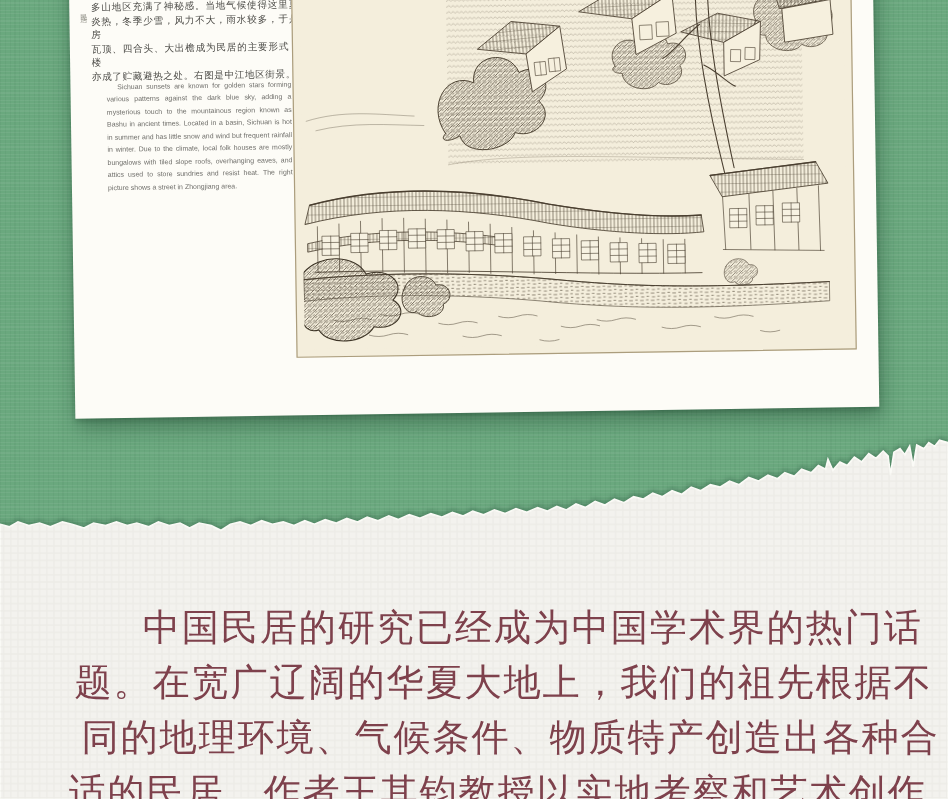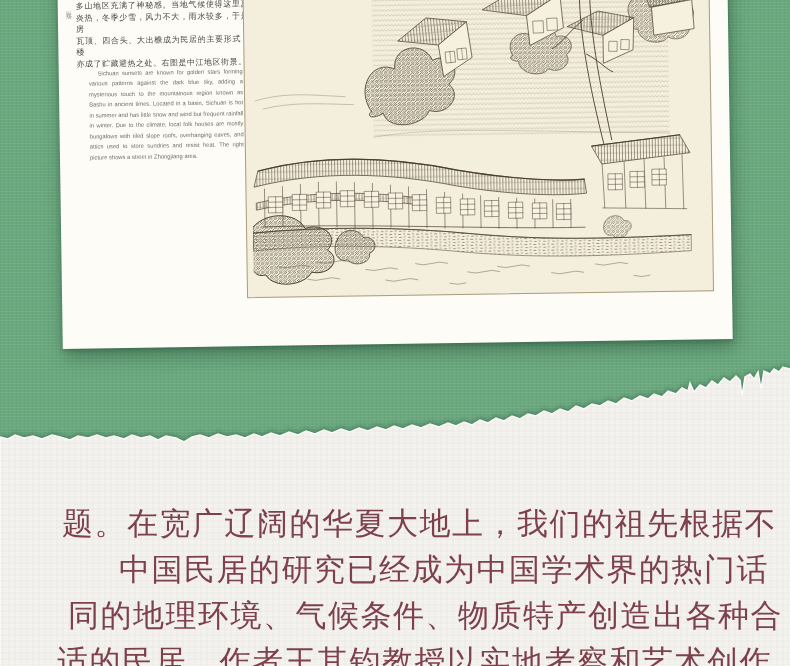--- a/index.html
+++ b/index.html
@@ -201,18 +201,18 @@
       <pattern id="ptex" width="6" height="6" patternUnits="userSpaceOnUse">
         <path d="M0 3 H6 M3 0 V6" stroke="rgba(120,120,110,0.06)" stroke-width="1" fill="none"></path>
       </pattern>
       <path id="tearShape" d="M0 81 L8 83 L15 79 L24 82 L33 80 L42 83 L52 79 L60 81 L70 84 L78 80 L88 82 L97 79 L106 82 L114 80 L124 83 L132 79 L141 82 L150 80 L158 84 L166 80 L176 82 L184 86 L192 81 L200 79 L209 82 L218 78 L227 81 L236 79 L245 82 L254 78 L262 81 L271 77 L280 80 L289 76 L298 79 L306 75 L315 78 L324 74 L332 77 L341 73 L350 76 L359 72 L368 75 L377 71 L386 74 L394 70 L403 73 L412 69 L421 72 L430 68 L439 71 L448 67 L456 70 L464 66 L472 69 L480 64 L488 67 L496 62 L504 65 L512 60 L520 63 L528 58 L536 60 L544 55 L552 58 L560 53 L568 56 L576 50 L584 53 L592 48 L600 50 L608 45 L616 48 L624 42 L632 45 L640 40 L648 43 L654 38 L662 41 L668 35 L676 38 L682 32 L688 35 L690 27 L694 36 L700 29 L706 32 L712 25 L718 29 L724 22 L730 26 L736 20 L740 24 L742 40 L745 21 L750 18 L754 23 L758 16 L761 33 L764 15 L770 18 L774 13 L779 16 L783 11 L790 13 L790 310 L0 310 Z"></path>
     </defs>
     <use href="#tearShape" fill="#f3f2ee" stroke="#fbfbf7" stroke-width="1.5"></use>
     <use href="#tearShape" fill="url(#ptex)"></use>
   </svg>
 
   <div class="callig">
+    <div class="cl l1">中国民居的研究已经成为中国学术界的热门话</div>
     <div class="cl l2">题。在宽广辽阔的华夏大地上，我们的祖先根据不</div>
-    <div class="cl l1">中国民居的研究已经成为中国学术界的热门话</div>
     <div class="cl l3">同的地理环境、气候条件、物质特产创造出各种合</div>
     <div class="cl l4">适的民居。作者王其钧教授以实地考察和艺术创作</div>
   </div>
 </div>
 
 </body></html>

